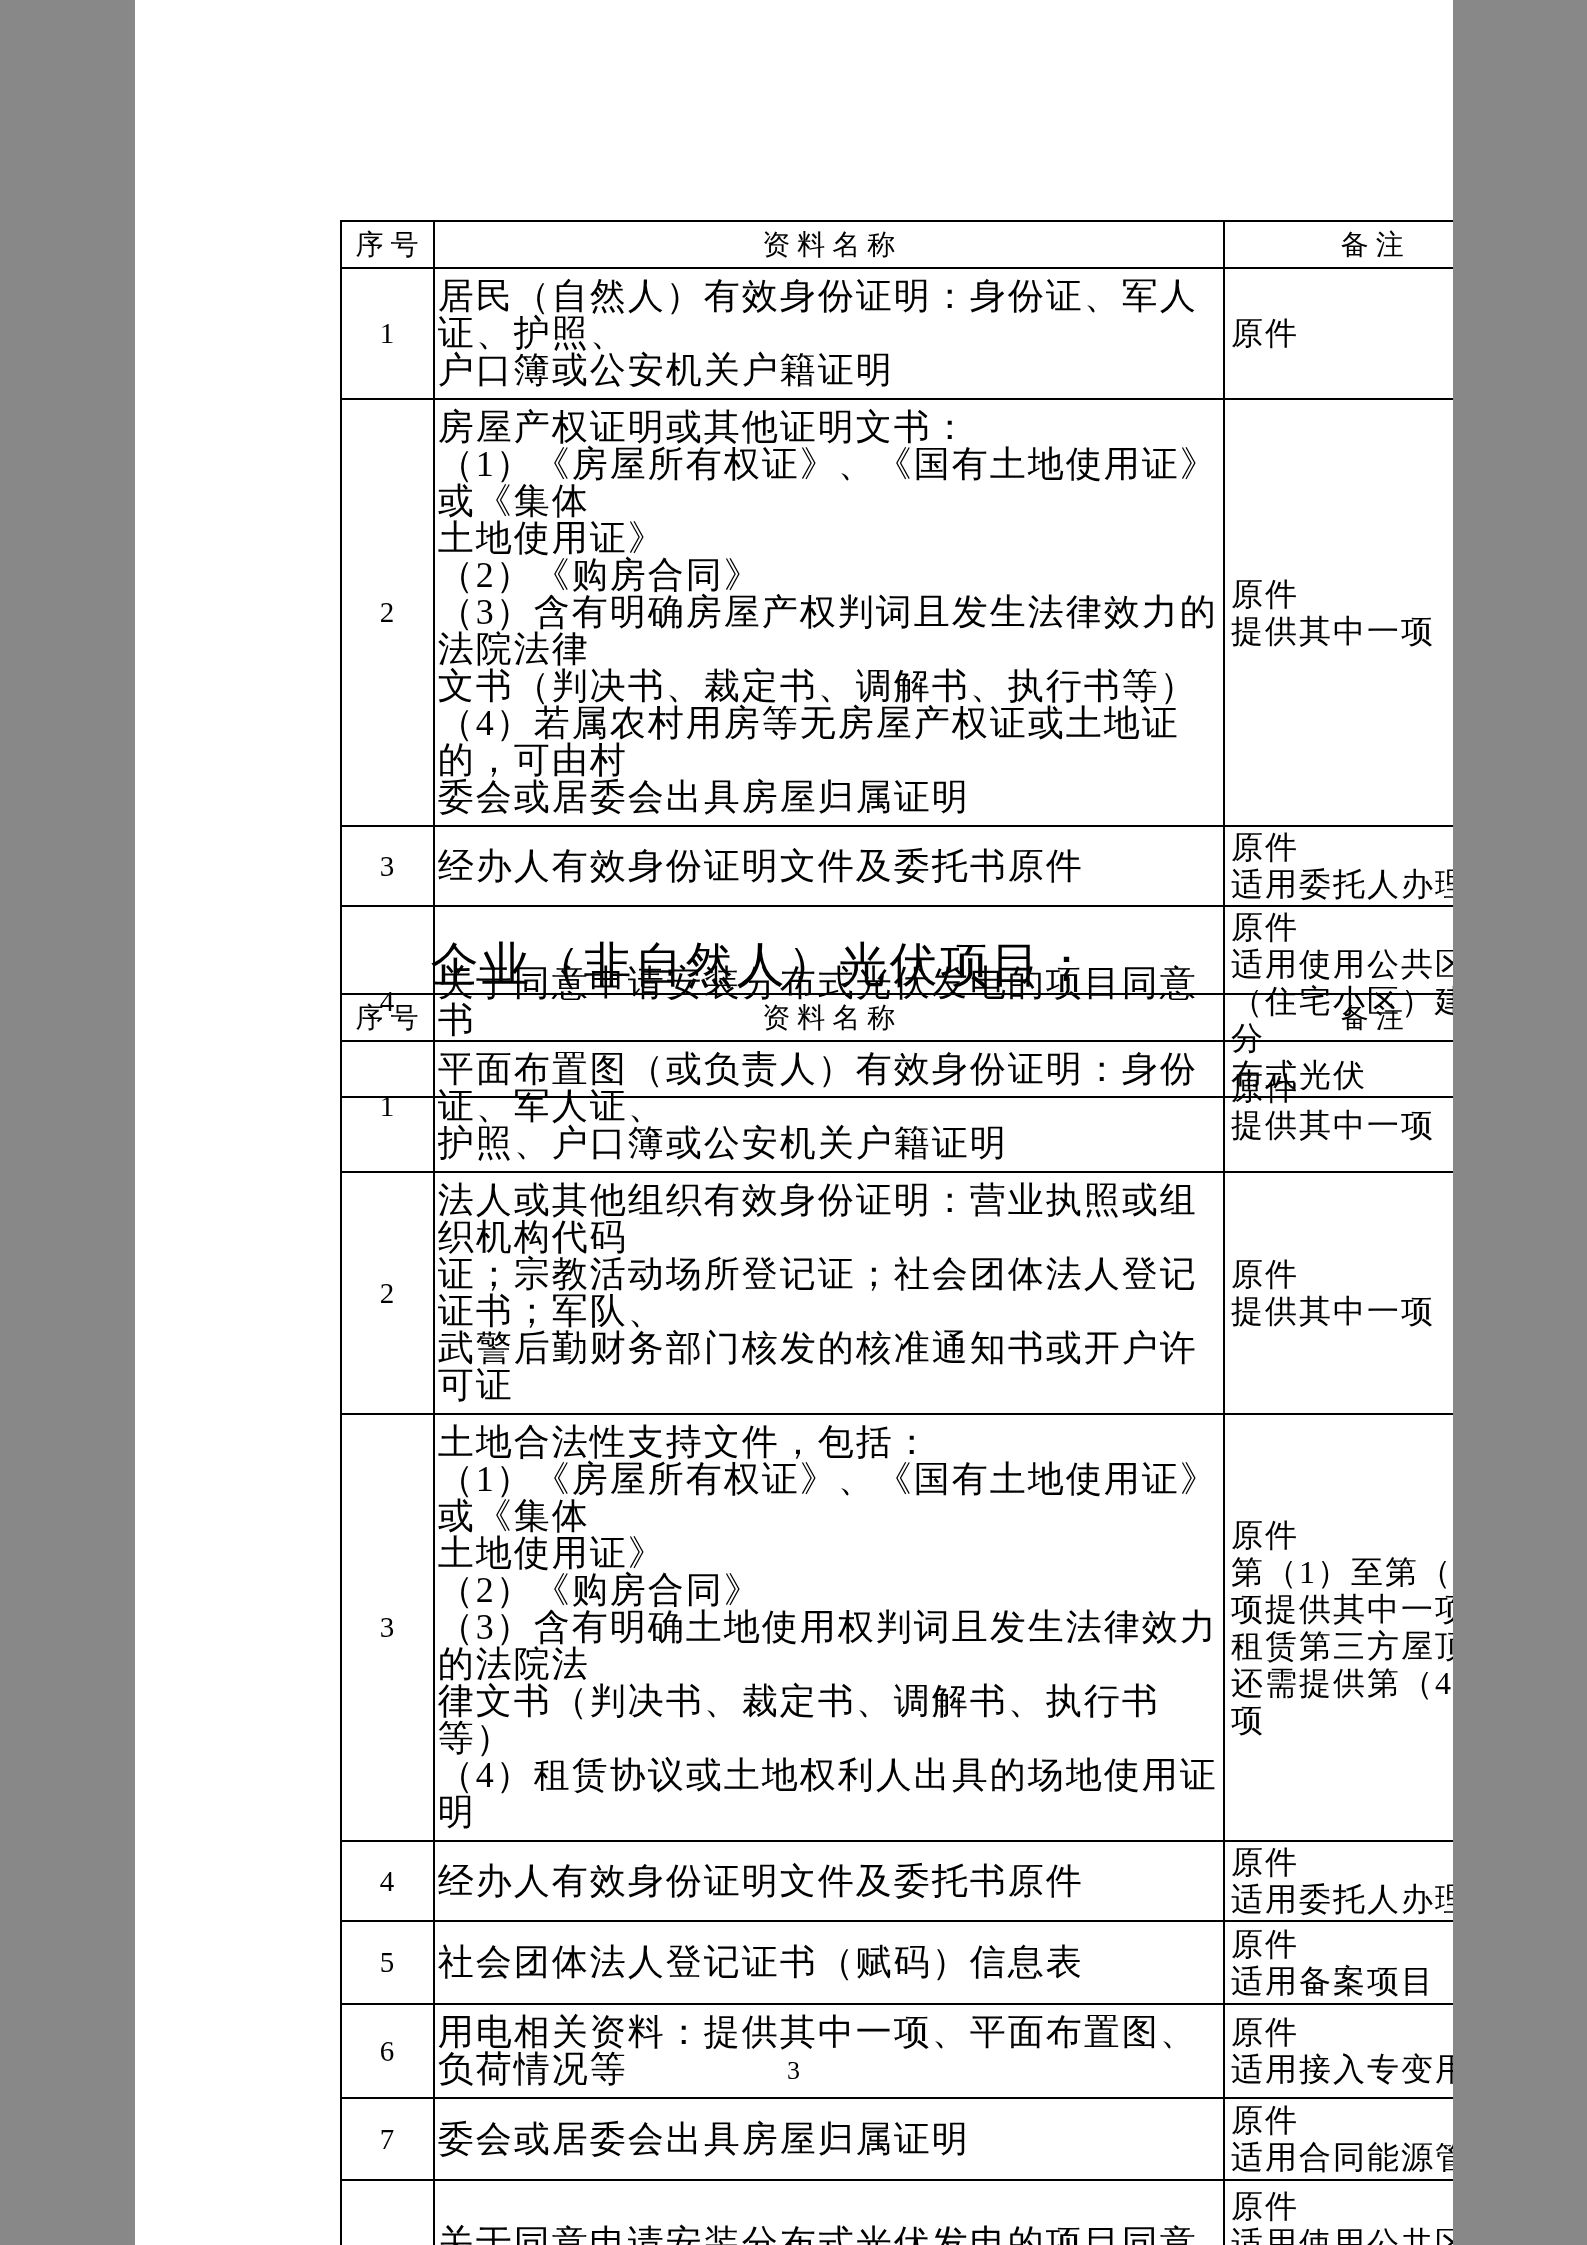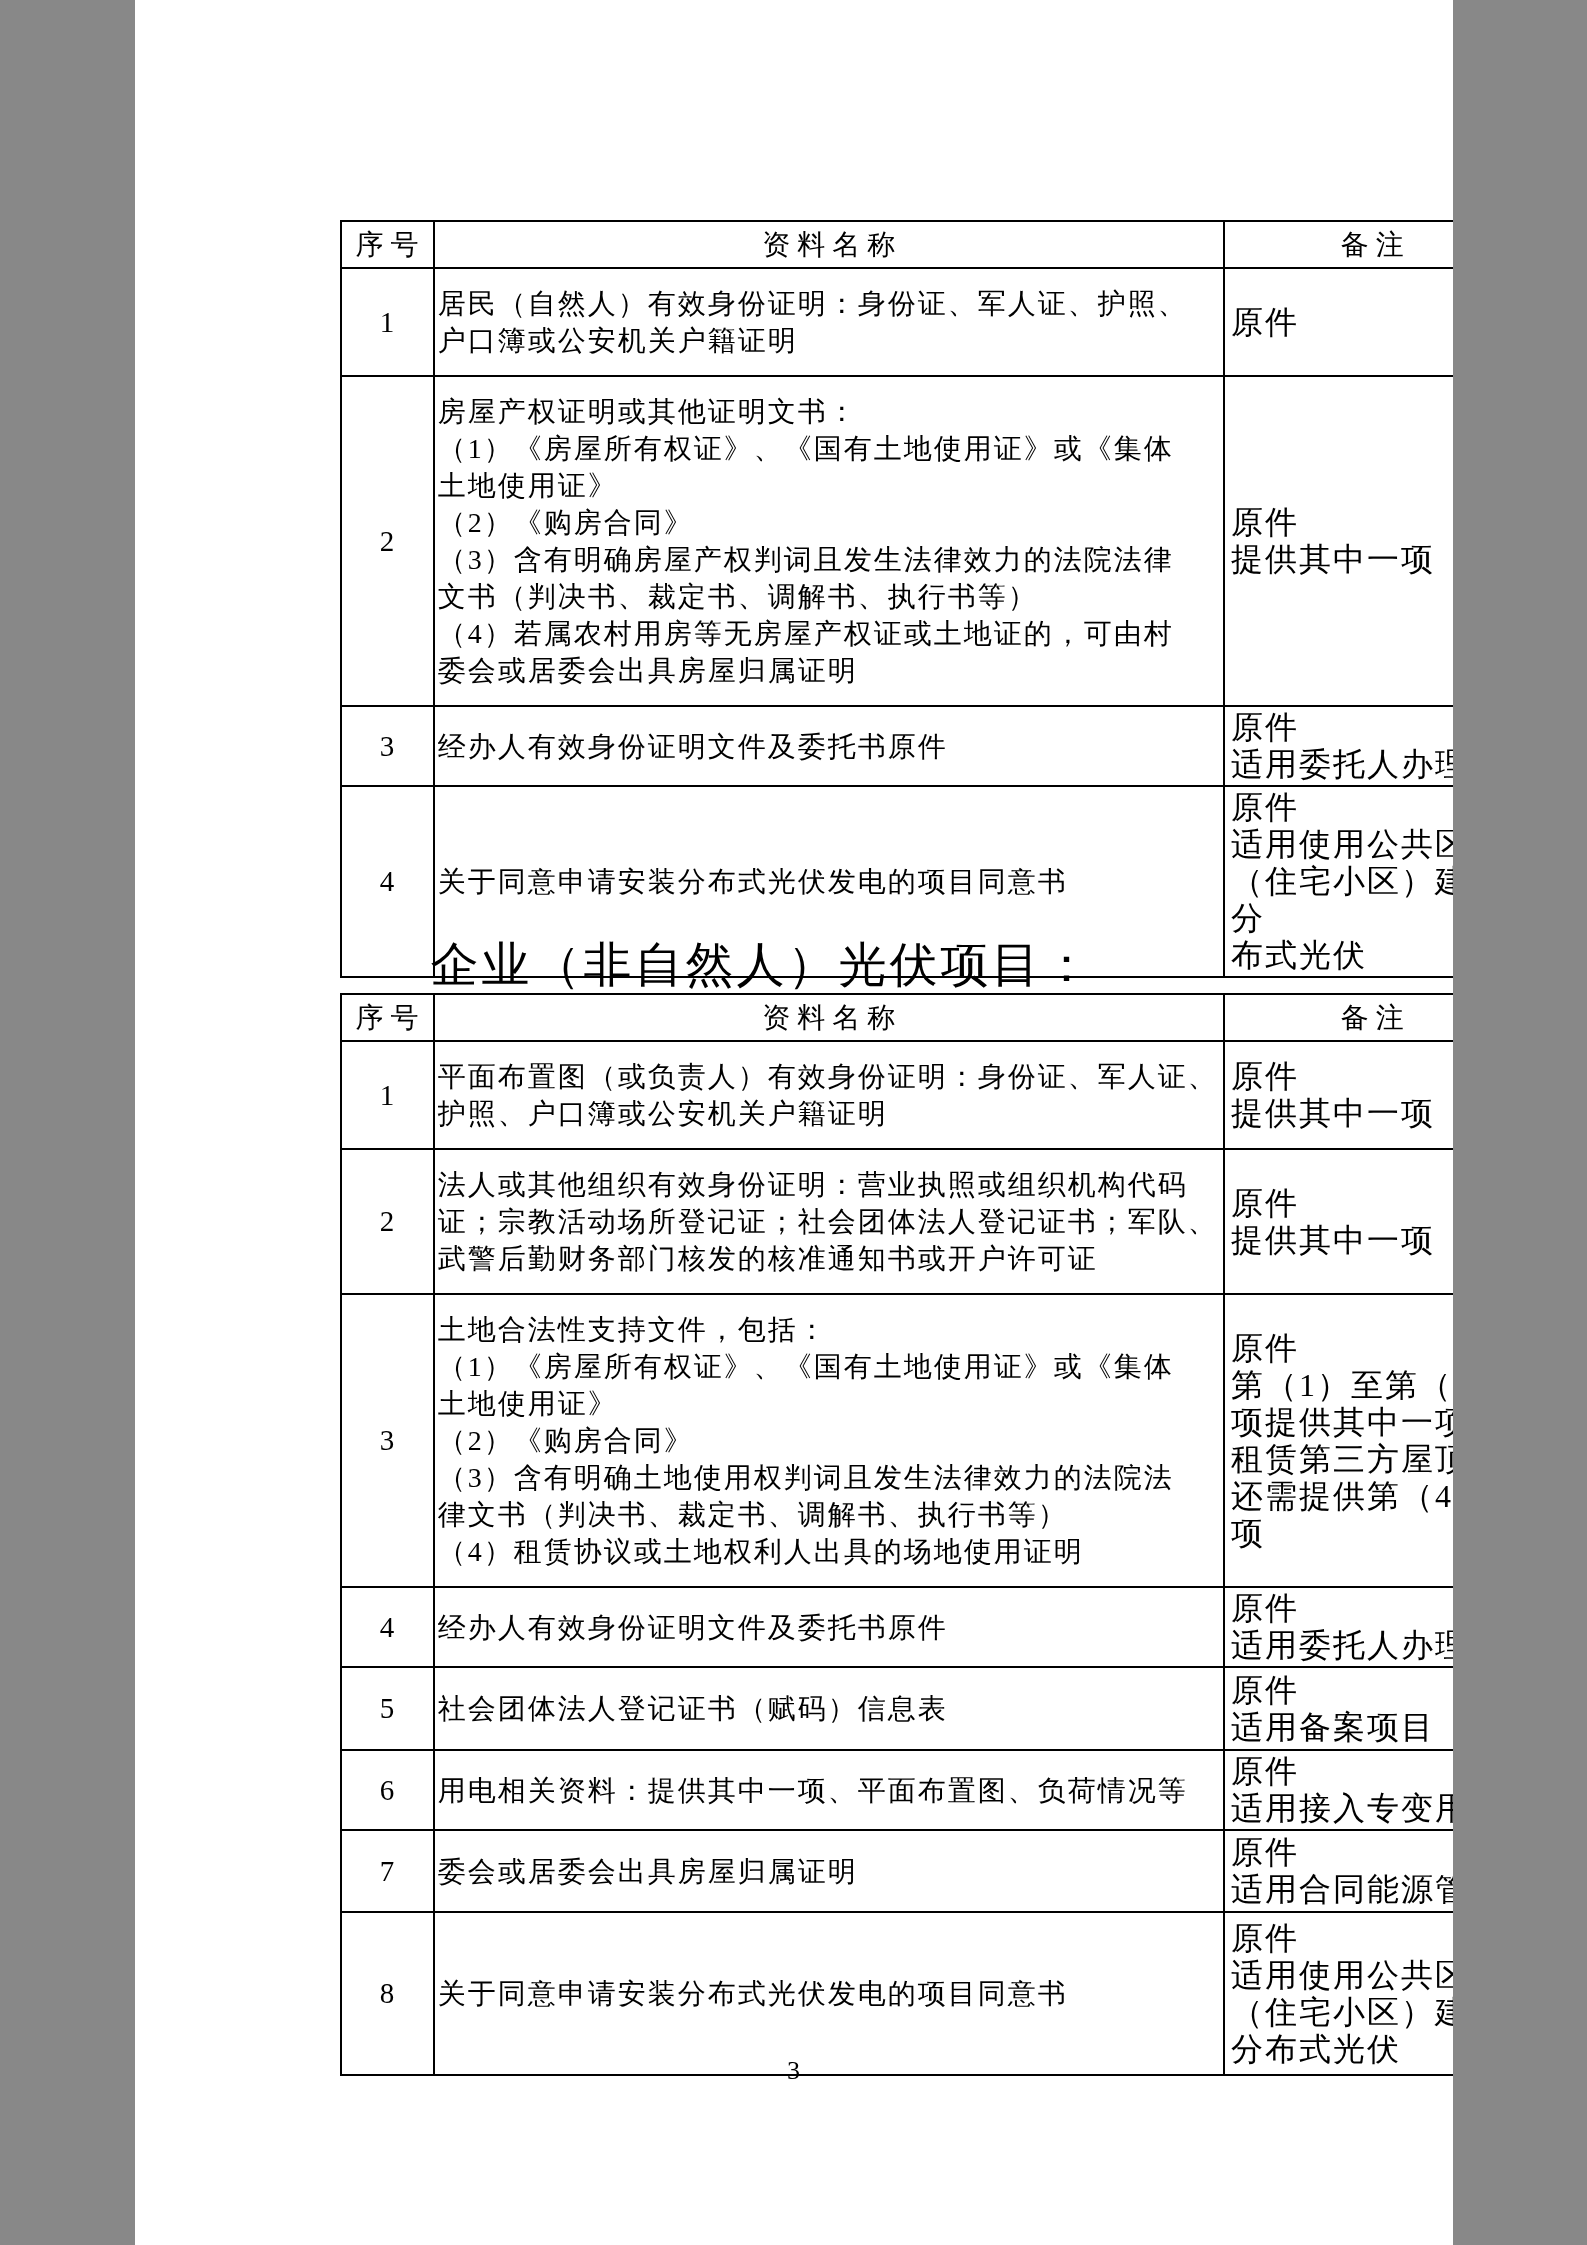--- a/index.html
+++ b/index.html
@@ -39,26 +39,26 @@
     text-indent: 7px;
     text-align: center;
     padding: 0;
   }
   td.num {
     text-align: center;
     font-size: 29px;
     padding: 0;
   }
   td.name {
-    font-size: 28px;
+    font-size: 36px;
     line-height: 37px;
     letter-spacing: 2px;
     white-space: pre-line;
     text-align: left;
-    padding: 16px 3px;
+    padding: 9px 3px;
   }
   td.remark {
     font-size: 32px;
     line-height: 37px;
     letter-spacing: 2px;
     white-space: pre-line;
     text-align: left;
     padding: 2px 6px;
   }
   .t1 { left: 205px; top: 220px; }

